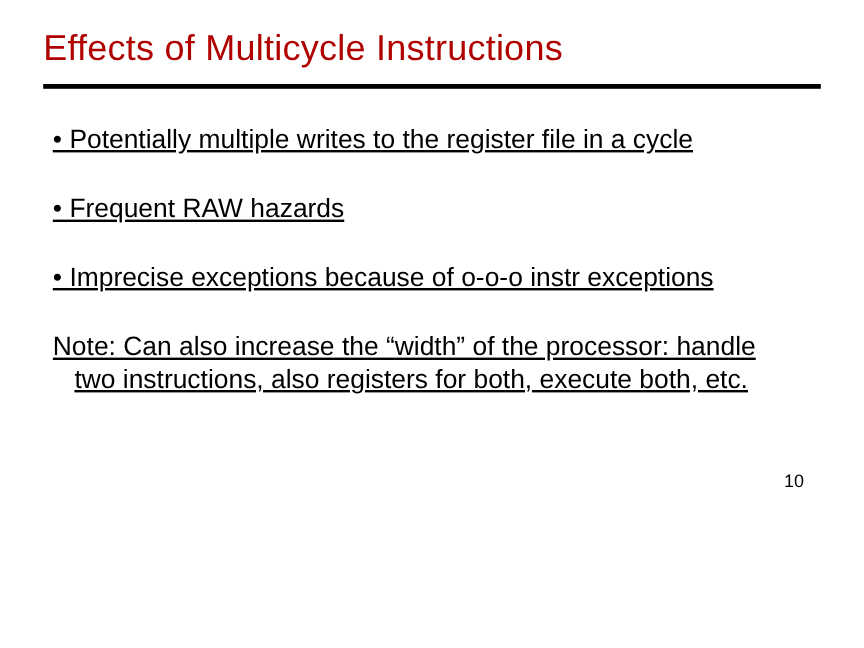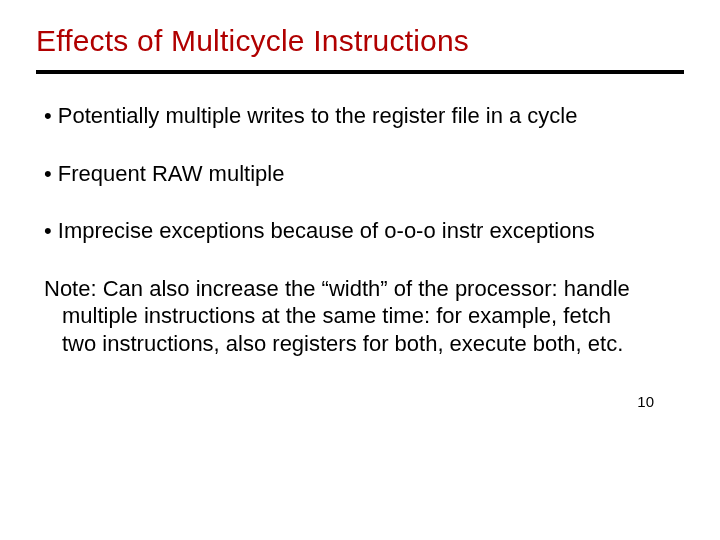--- a/index.html
+++ b/index.html
@@ -28,59 +28,59 @@
     letter-spacing: 0.2px;
   }
   .rule {
     border: none;
     border-top: 4px solid #000000;
     margin: 0 0 28px 0;
   }
   .body {
     font-size: 22px;
     line-height: 1.25;
+    text-decoration: underline;
   }
   .bullet {
     margin: 0 0 30px 8px;
   }
   .note {
     margin: 12px 0 0 8px;
   }
   .note-cont {
     margin-left: 18px;
   }
   .pagenum {
     position: absolute;
-    right: 66px;
+    right: 50px;
     bottom: 30px;
     font-size: 15px;
     color: #000000;
   }
 </style>
 </head>
 <body>
 
 <div class="slide">
 
   <h1 class="title">Effects of Multicycle Instructions</h1>
 
   <hr class="rule">
 
   <div class="body">
 
     <div class="bullet">• Potentially multiple writes to the register file in a cycle</div>
 
-    <div class="bullet">• Frequent RAW multiple</div>
+    <div class="bullet">• Frequent RAW hazards</div>
 
 
     <div class="bullet">• Imprecise exceptions because of o-o-o instr exceptions</div>
 
     <div class="note">
       <div>Note: Can also increase the “width” of the processor: handle</div>
-      <div class="note-cont">multiple instructions at the same time: for example, fetch</div>
       <div class="note-cont">two instructions, also registers for both, execute both, etc.</div>
     </div>
 
   </div>
 
   <div class="pagenum">10</div>
 
 </div>
 
 </body></html>

